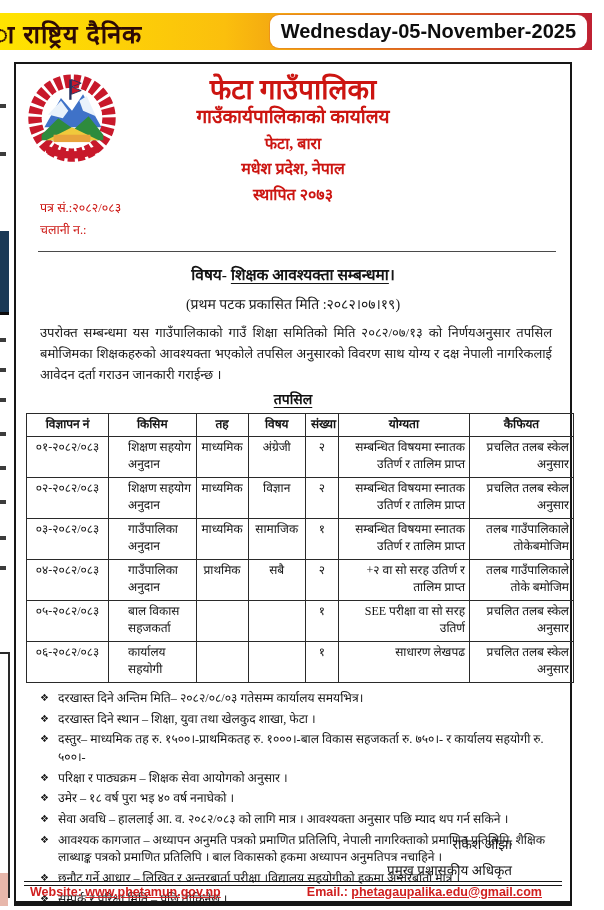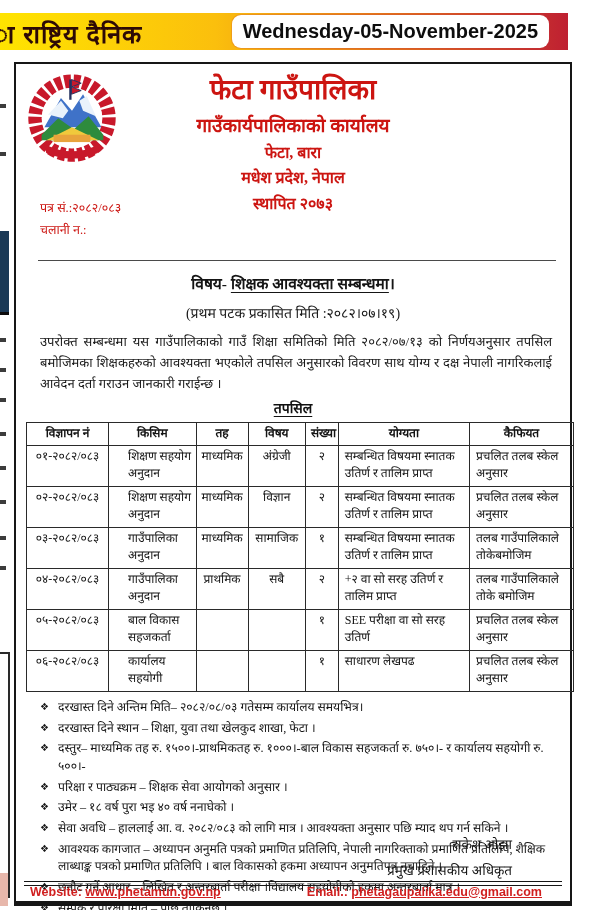--- a/index.html
+++ b/index.html
@@ -1,63 +1,63 @@
 <!DOCTYPE html>
 <html><head>
 <meta charset="utf-8">
 <style>
   html,body{margin:0;padding:0;background:#ffffff;}
   .page{position:relative;width:604px;height:910px;background:#fff;overflow:hidden;
         font-family:"Liberation Serif",serif;color:#111;}
 
   
   .banner{position:absolute;left:0;top:13px;width:568px;height:37px;
-          background:linear-gradient(90deg,#ffe400 0%,#fbbf0d 38%,#e2711b 68%,#bf2032 100%);}
+          background:linear-gradient(90deg,#ffe400 0%,#fbbf0d 38%,#e2711b 68%,#bf2032 100%);padding-left:24px;}
   .masthead{position:absolute;left:-7px;top:3px;font-family:"Liberation Sans",sans-serif;
             font-weight:bold;font-size:25px;color:#2d0a06;letter-spacing:1px;white-space:nowrap;}
-  .datebox{position:absolute;right:19px;top:2px;height:33px;background:#ffffff;
+  .datebox{position:absolute;right:5px;top:2px;height:33px;background:#ffffff;
            border-radius:9px;display:flex;align-items:center;padding:0 11px;
            font-family:"Liberation Sans",sans-serif;font-weight:bold;font-size:20px;color:#0d0d0d;
            box-shadow:0 0 0 1px #c8394533;}
 
   
   .edge-navy{position:absolute;left:0;top:231px;width:9px;height:81px;background:#1b3a57;border-bottom:3px solid #0c0c0c;}
   .edge-mark{position:absolute;left:0;width:6px;height:4px;background:#3c3c3c;}
   .edge-box{position:absolute;left:-6px;top:652px;width:12px;height:242px;border:2px solid #2a2a2a;background:#fff;}
   .edge-pink{position:absolute;left:0;top:873px;width:8px;height:33px;background:#e7b7ab;}
 
   
   .doc{position:absolute;left:14px;top:62px;width:558px;height:844px;background:#fff;
        border:2px solid #161616;box-sizing:border-box;}
   .logo{position:absolute;left:10px;top:6px;width:92px;height:100px;}
 
   .letterhead{text-align:center;padding-top:10px;line-height:1.15;}
   .lh-title{font-size:28px;font-weight:bold;color:#cc1511;}
-  .lh-office{font-size:19px;font-weight:bold;color:#cc1511;margin-top:9px;}
+  .lh-office{font-size:19px;font-weight:bold;color:#cc1511;}
   .lh-small{font-size:16px;font-weight:bold;color:#cc1511;margin-top:7px;}
 
   .refs{position:absolute;left:24px;top:134px;font-size:12.5px;color:#cc1511;line-height:1.75;}
 
   .rule1{margin:47px 14px 0 22px;border-top:1.5px solid #4a4a4a;}
 
   .subject{text-align:center;margin-top:11px;font-size:15.5px;font-weight:bold;color:#151515;}
   .subject .u{text-decoration:underline;text-underline-offset:3px;}
   .published{text-align:center;margin-top:9px;font-size:14px;color:#1a1a1a;}
 
   .para{margin:9px 18px 0 24px;font-size:13px;line-height:1.62;text-align:justify;color:#1a1a1a;}
 
   .tapsil{text-align:center;margin-top:4px;font-size:14px;font-weight:bold;text-decoration:underline;text-underline-offset:3px;}
 
   table.vt{border-collapse:collapse;margin:5px 9px 0 10px;width:548px;table-layout:fixed;
            font-size:12px;line-height:1.45;color:#141414;}
   table.vt th,table.vt td{border:1.5px solid #2a2a2a;padding:2px 4px;vertical-align:top;}
   table.vt th{font-weight:bold;text-align:center;padding:2px 5px;font-family:Liberation Serif, serif;}
   table.vt td{text-align:center;}
   table.vt td:nth-child(2){text-align:left;padding-left:19px;}
-  table.vt td:nth-child(6),table.vt td:nth-child(7){text-align:left;padding-left:6px;}
+  table.vt td:nth-child(6),table.vt td:nth-child(7){text-align:right;padding-left:6px;}
   table.vt tbody td{height:36px;}
 
   ul.notes{list-style:none;margin:7px 12px 0 24px;padding:0;font-size:12.2px;line-height:1.42;color:#141414;}
   ul.notes li{display:flex;gap:9px;margin-bottom:3.5px;}
   ul.notes .b{flex:0 0 auto;font-size:10px;position:relative;top:1px;color:#1a1a1a;}
   ul.notes .t{flex:1;}
 
   .sig{position:absolute;right:58px;top:768px;text-align:right;font-size:13.5px;line-height:1.9;color:#141414;}
 
   .footer-rule{position:absolute;left:8px;right:8px;top:817px;height:3px;

